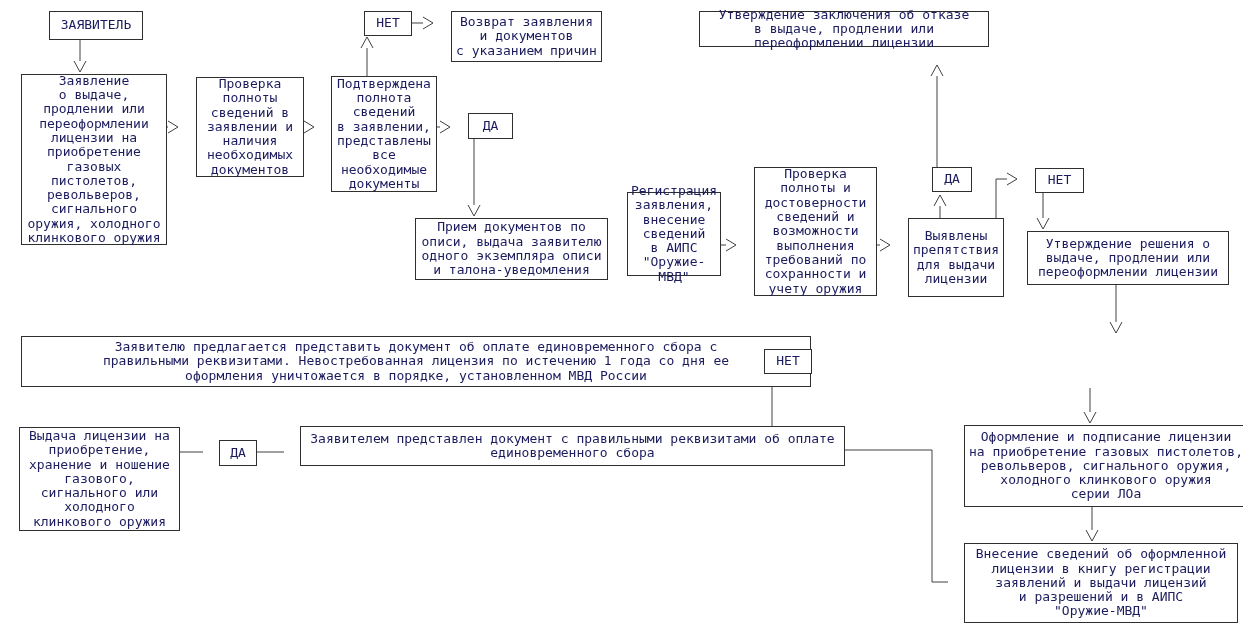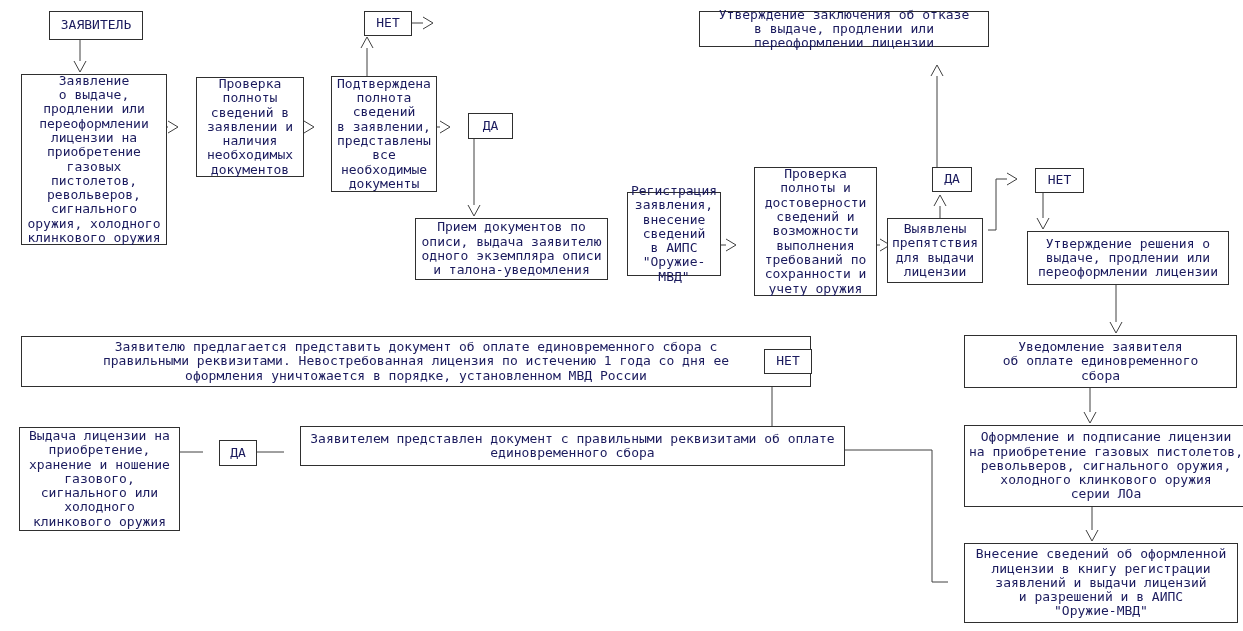--- a/index.html
+++ b/index.html
@@ -139,20 +139,23 @@
 оружия, холодного
 клинкового оружия</div>
   <div class="node" style="left:180px;top:77px;width:108px;height:100px">Проверка
 полноты
 сведений в
 заявлении и
 наличия
 необходимых
 документов</div>
   <div class="node" style="left:348px;top:11px;width:48px;height:25px">НЕТ</div>
+  <div class="node" style="left:435px;top:11px;width:151px;height:51px">Возврат заявления
+и документов
+с указанием причин</div>
   <div class="node" style="left:315px;top:76px;width:106px;height:116px">Подтверждена
 полнота
 сведений
 в заявлении,
 представлены
 все
 необходимые
 документы</div>
   <div class="node" style="left:452px;top:113px;width:45px;height:26px">ДА</div>
   <div class="node" style="left:399px;top:218px;width:193px;height:62px">Прием документов по
@@ -168,35 +171,32 @@
 МВД"</div>
   <div class="node" style="left:738px;top:167px;width:123px;height:129px">Проверка
 полноты и
 достоверности
 сведений и
 возможности
 выполнения
 требований по
 сохранности и
 учету оружия</div>
-  <div class="node" style="left:871px;top:218px;width:96px;height:65px">Выявлены
+  <div class="node" style="left:892px;top:218px;width:96px;height:79px">Выявлены
 препятствия
 для выдачи
 лицензии</div>
   <div class="node" style="left:916px;top:167px;width:40px;height:25px">ДА</div>
   <div class="node" style="left:683px;top:11px;width:290px;height:36px">Утверждение заключения об отказе
 в выдаче, продлении или
 переоформлении лицензии</div>
   <div class="node" style="left:1019px;top:168px;width:49px;height:25px">НЕТ</div>
   <div class="node" style="left:1011px;top:231px;width:202px;height:54px">Утверждение решения о
 выдаче, продлении или
 переоформлении лицензии</div>
-  <div class="node" style="left:948px;top:335px;width:273px;height:53px">Уведомление заявителя
-об оплате единовременного
-сбора</div>
   <div class="node" style="left:948px;top:425px;width:284px;height:82px">Оформление и подписание лицензии
 на приобретение газовых пистолетов,
 револьверов, сигнального оружия,
 холодного клинкового оружия
 серии ЛОа</div>
   <div class="node" style="left:948px;top:543px;width:274px;height:80px">Внесение сведений об оформленной
 лицензии в книгу регистрации
 заявлений и выдачи лицензий
 и разрешений и в АИПС
 "Оружие-МВД"</div>

